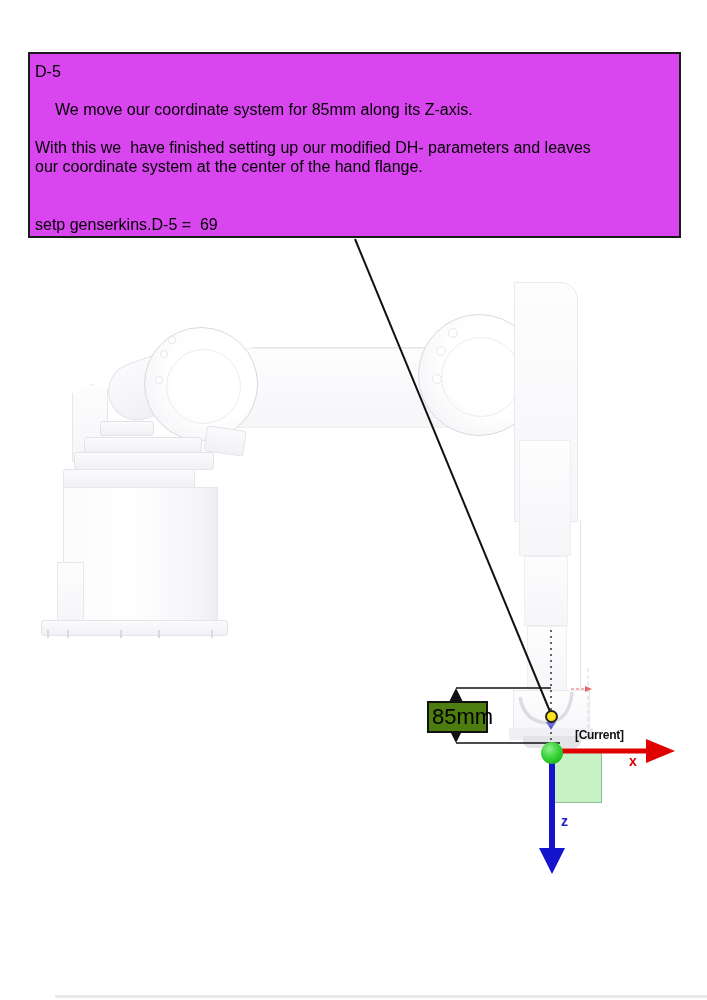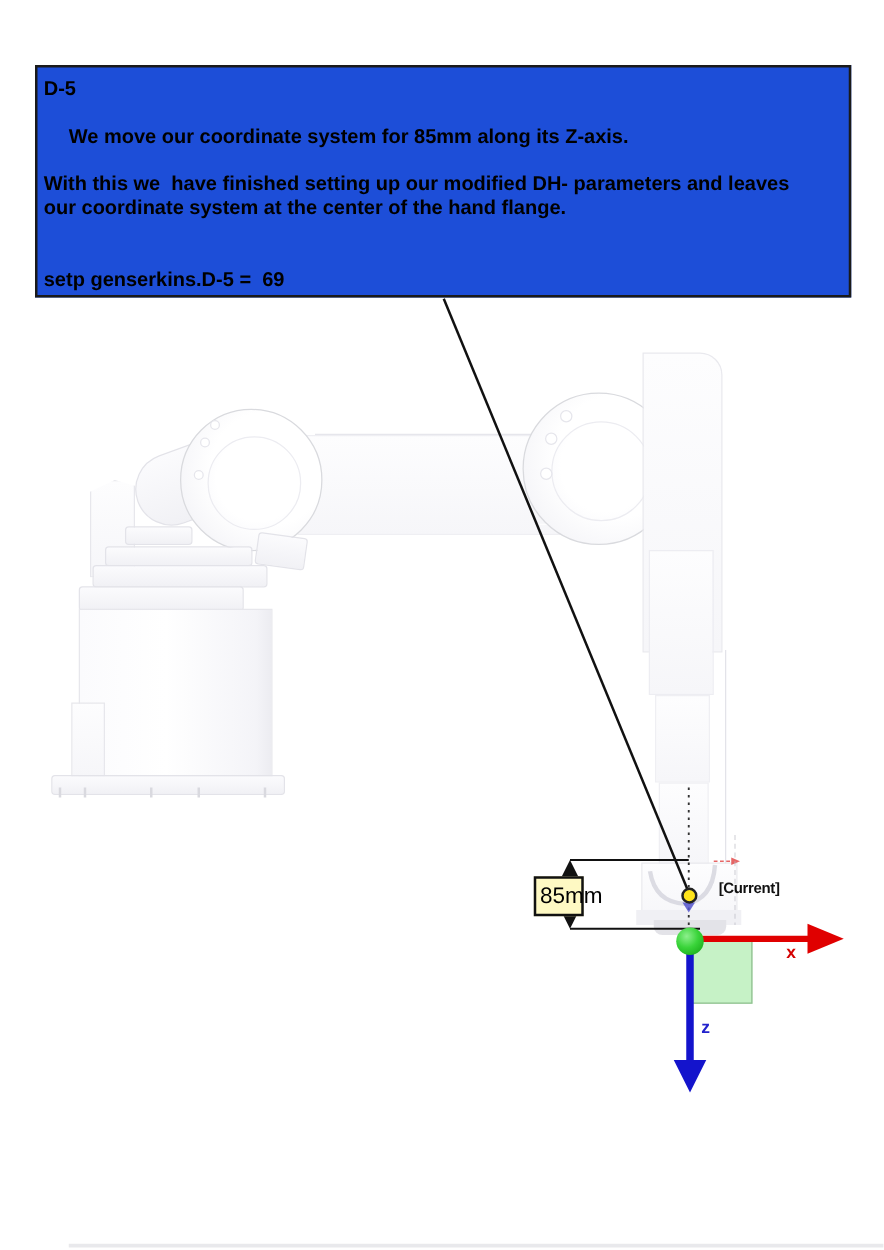--- a/index.html
+++ b/index.html
@@ -13,43 +13,43 @@
   .robot-ring{position:absolute;background:linear-gradient(180deg,#fbfbfd,#f1f1f5);border:1px solid #e3e3e9;box-sizing:border-box;border-radius:3px;}
   .joint-outer{position:absolute;border-radius:50%;box-sizing:border-box;border:1.5px solid #d9dade;
     background:radial-gradient(circle at 62% 42%, #ffffff 48%, #f3f3f7 85%, #ebebf0 100%);}
   .joint-inner{position:absolute;border-radius:50%;box-sizing:border-box;border:1px solid #ececf1;
     background:radial-gradient(circle at 55% 45%, #ffffff 60%, #f6f6fa 100%);}
   .bolt-dot{position:absolute;border-radius:50%;background:#ffffff;border:1px solid #e6e6ec;box-sizing:border-box;}
   .tickmark{position:absolute;width:2px;height:8px;background:#d9d9df;}
   
   .note-box{
     position:absolute;left:28px;top:52px;width:653px;height:186px;
-    background:#1d4ed8;border:2px solid #1a1a1a;box-sizing:border-box;font-weight:bold;
+    background:#d946ef;border:2px solid #1a1a1a;box-sizing:border-box;
   }
   .note-text{position:absolute;left:5px;color:#000;font-size:16px;line-height:19px;white-space:pre;}
   
   .dim-label{
-    position:absolute;left:427px;top:701px;width:40px;height:32px;
-    background:#fef9c3;border:2px solid #111;box-sizing:border-box;
-    color:#000;font-size:18px;line-height:27px;padding-left:3px;white-space:pre;
+    position:absolute;left:427px;top:701px;width:61px;height:32px;
+    background:#4d7c0f;border:2px solid #111;box-sizing:border-box;
+    color:#000;font-size:22px;line-height:27px;padding-left:3px;white-space:pre;
   }
   
   .old-origin-dot{
     position:absolute;left:545px;top:710px;width:13px;height:13px;border-radius:50%;
     background:#FFE41A;border:2px solid #222;box-sizing:border-box;
   }
   .origin-sphere{
     position:absolute;left:541px;top:742px;width:22px;height:22px;border-radius:50%;
     background:radial-gradient(circle at 38% 32%, #8df08d 0%, #3ad43a 45%, #0f9f0f 100%);
   }
   .plane-square{
     position:absolute;left:553px;top:752px;width:49px;height:51px;
     background:rgba(152,232,152,0.55);border:1px solid #8fbe8f;box-sizing:border-box;
   }
-  .lbl-current{position:absolute;left:575px;top:703px;font-size:12px;font-weight:bold;color:#111;letter-spacing:-0.3px;}
+  .lbl-current{position:absolute;left:575px;top:728px;font-size:12px;font-weight:bold;color:#111;letter-spacing:-0.3px;}
   .lbl-x{position:absolute;left:629px;top:753px;font-size:14px;font-weight:bold;color:#D40000;}
   .lbl-z{position:absolute;left:561px;top:813px;font-size:14px;font-weight:bold;color:#2222CC;}
   .bottom-streak{position:absolute;left:55px;top:995px;width:652px;height:3px;background:#e9e9ec;}
   svg.overlay{position:absolute;left:0;top:0;z-index:3;pointer-events:none;}
   .z1{z-index:1}.z2{z-index:2}.z4{z-index:4}.z5{z-index:5}.z6{z-index:6}
 </style>
 </head>
 <body>
 
 <div class="canvas">

